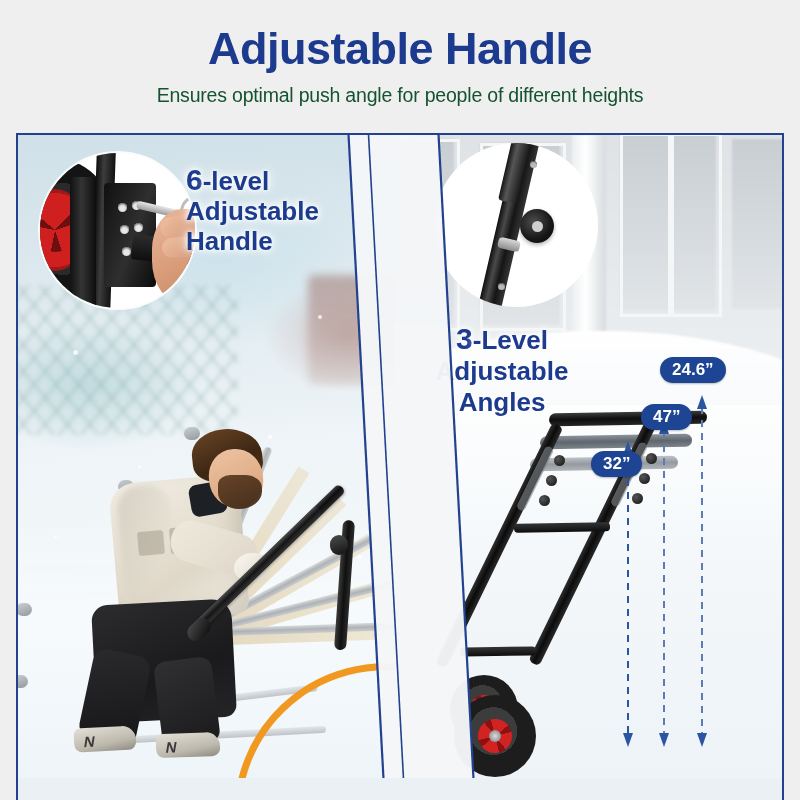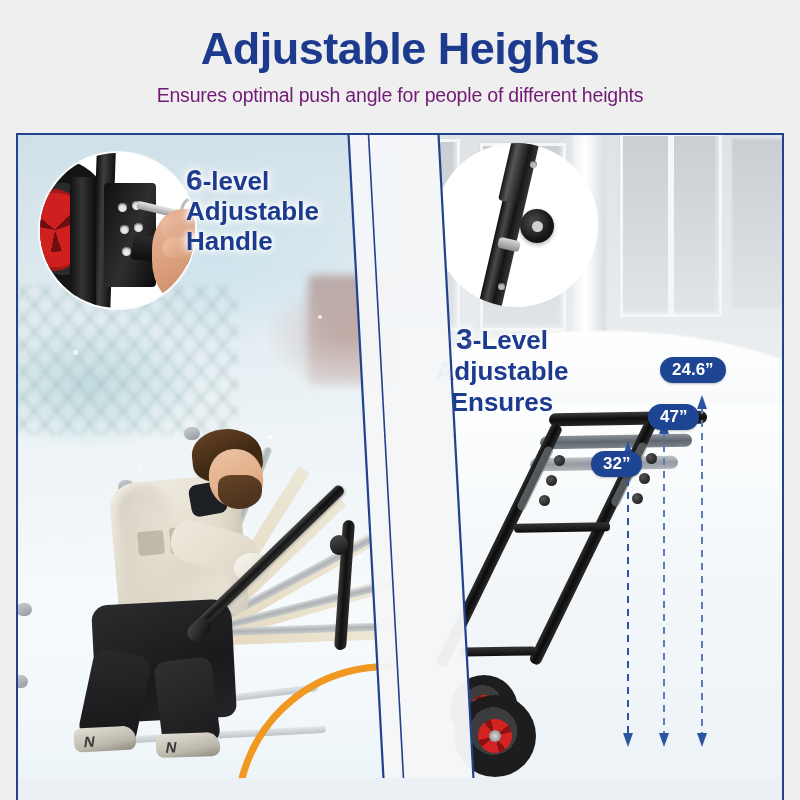--- a/index.html
+++ b/index.html
@@ -13,21 +13,21 @@
 
   
   .header{position:absolute;left:0;top:0;width:800px;height:133px;}
   .title{
     position:absolute;left:0;top:22px;width:800px;text-align:center;
     font-size:45px;font-weight:bold;color:#1c3b8e;letter-spacing:-0.5px;
     line-height:54px;
   }
   .subtitle{
     position:absolute;left:0;top:84px;width:800px;text-align:center;
-    font-size:19.5px;color:#701a75;font-weight:400;letter-spacing:-0.2px;
+    font-size:19.5px;color:#14532d;font-weight:400;letter-spacing:-0.2px;
   }
 
   
   .frame{
     position:absolute;left:16px;top:133px;width:768px;height:753px;
     border:2px solid #22418f;box-sizing:border-box;overflow:hidden;
     background:#eaf0f4;
   }
 
   
@@ -356,21 +356,21 @@
     font-size:17px;font-weight:bold;padding:3px 12px 4px;line-height:19px;
     box-shadow:0 1px 2px rgba(0,0,0,.25);white-space:nowrap;
   }
 </style>
 </head>
 <body>
 
 <div class="poster">
 
   <div class="header">
-    <div class="title">Adjustable Heights</div>
+    <div class="title">Adjustable Handle</div>
     <div class="subtitle">Ensures optimal push angle for people of different heights</div>
   </div>
 
   <div class="frame">
 
     <div class="panel-left">
       <div class="left-bg"></div>
       <div class="fence"></div>
       <div class="shed"></div>
       <div class="ground"></div>
@@ -490,21 +490,21 @@
         <div class="ir-tube2"></div>
         <div class="ir-stud"></div>
         <div class="ir-knob"></div>
         <div class="ir-screw" style="left:96px;top:18px;"></div>
         <div class="ir-screw" style="left:64px;top:140px;"></div>
       </div>
 
       <div class="label-right">
         <span class="num">3</span><span>-Level</span><br>
         <span>Adjustable</span><br>
-        <span>Ensures</span>
+        <span>Angles</span>
       </div>
 
       <div class="cart">
 
         <div class="bar-ghost2" style="left:136px;top:322px;width:148px;transform:rotate(-1deg);"></div>
         <div class="bar-ghost" style="left:146px;top:300px;width:152px;transform:rotate(-1deg);"></div>
 
         <div class="bar" style="left:155px;top:277px;width:158px;transform:rotate(-1deg);"></div>
 
         <div class="rail" style="left:158px;top:290px;width:12px;height:268px;transform-origin:50% 0;transform:rotate(26deg);"></div>
@@ -549,21 +549,21 @@
         </g>
 
         <g>
           <line x1="308" y1="272" x2="308" y2="600" stroke="#5b7cb5" stroke-width="2" stroke-dasharray="7 6"></line>
           <polygon points="308,260 303,274 313,274" fill="#2b55a0"></polygon>
           <polygon points="308,612 303,598 313,598" fill="#2b55a0"></polygon>
         </g>
       </svg>
 
       <div class="pill" style="left:197px;top:316px;">32”</div>
-      <div class="pill" style="left:254px;top:269px;">47”</div>
+      <div class="pill" style="left:247px;top:269px;">47”</div>
       <div class="pill" style="left:266px;top:222px;">24.6”</div>
     </div>
 
     <svg class="divider" viewBox="0 0 768 643">
       <polygon points="330,-10 420,-10 456,653 366,653" fill="#f4f6f8" opacity="0.97"></polygon>
       <line x1="330" y1="-10" x2="366" y2="653" stroke="#22418f" stroke-width="2.2"></line>
       <line x1="350" y1="-10" x2="386" y2="653" stroke="#22418f" stroke-width="1.6"></line>
       <line x1="420" y1="-10" x2="456" y2="653" stroke="#22418f" stroke-width="2.2"></line>
     </svg>
 

